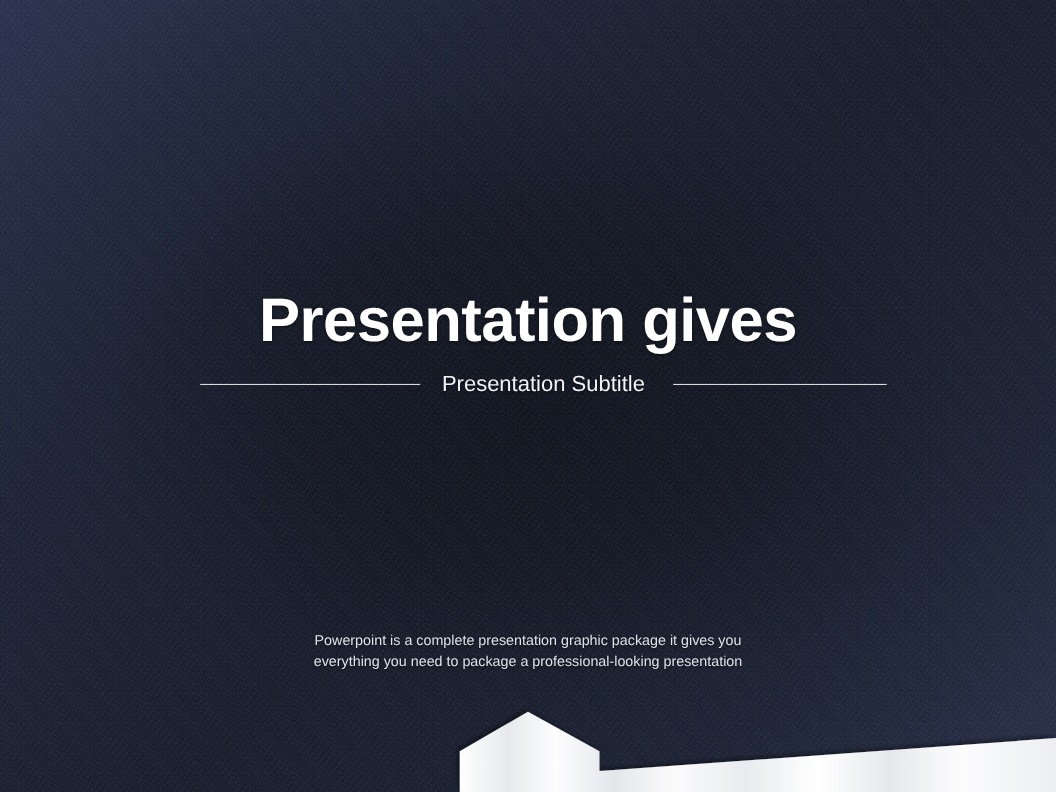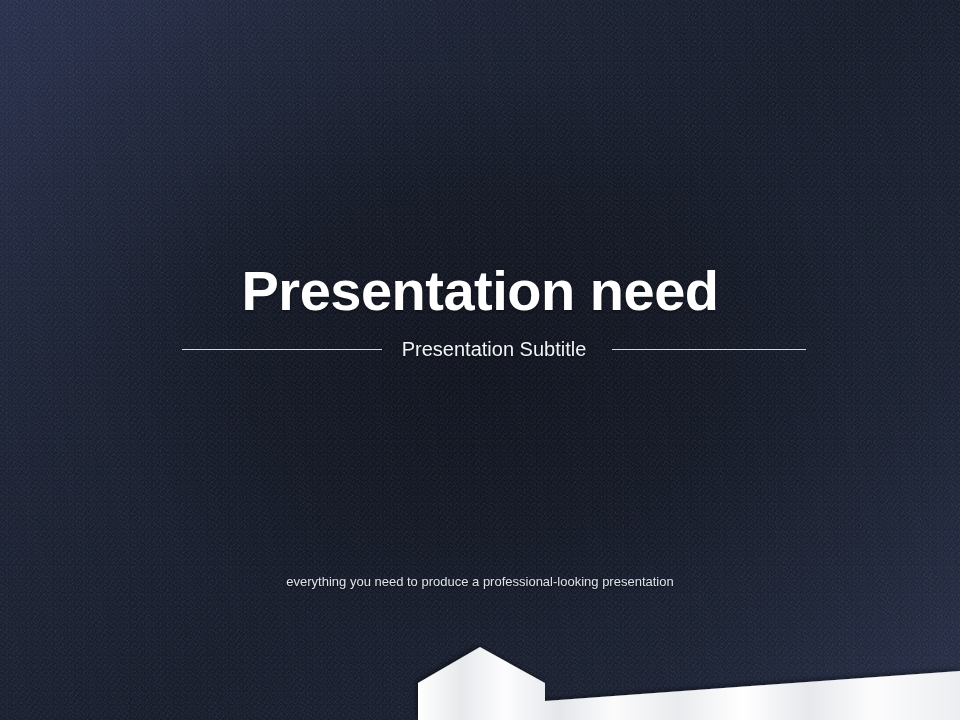--- a/index.html
+++ b/index.html
@@ -152,31 +152,32 @@
 </head>
 <body>
 
 <div id="slide">
 
   <div class="grain grain-a"></div>
   <div class="grain grain-b"></div>
   <div class="grain grain-c"></div>
 
   <div class="title-block">
-    <h1 class="slide-title">Presentation need</h1>
+    <h1 class="slide-title">Presentation gives</h1>
   </div>
 
   <div class="subtitle-row">
     <div class="rule rule-left"></div>
     <div class="slide-subtitle">Presentation Subtitle</div>
     <div class="rule rule-right"></div>
   </div>
 
   <div class="body-text">
-    <span class="line">everything you need to produce a professional-looking presentation</span>
+    <span class="line">Powerpoint is a complete presentation graphic package it gives you</span>
+    <span class="line">everything you need to package a professional-looking presentation</span>
   </div>
 
   <svg class="deco-shape" viewBox="0 0 960 720">
     <defs>
       <linearGradient id="decoStripe" x1="0" y1="0" x2="1" y2="0">
         <stop offset="0%" stop-color="#ffffff"></stop>
         <stop offset="8%" stop-color="#e7e9ec"></stop>
         <stop offset="16%" stop-color="#fdfdfe"></stop>
         <stop offset="26%" stop-color="#e4e6ea"></stop>
         <stop offset="36%" stop-color="#fbfbfc"></stop>

